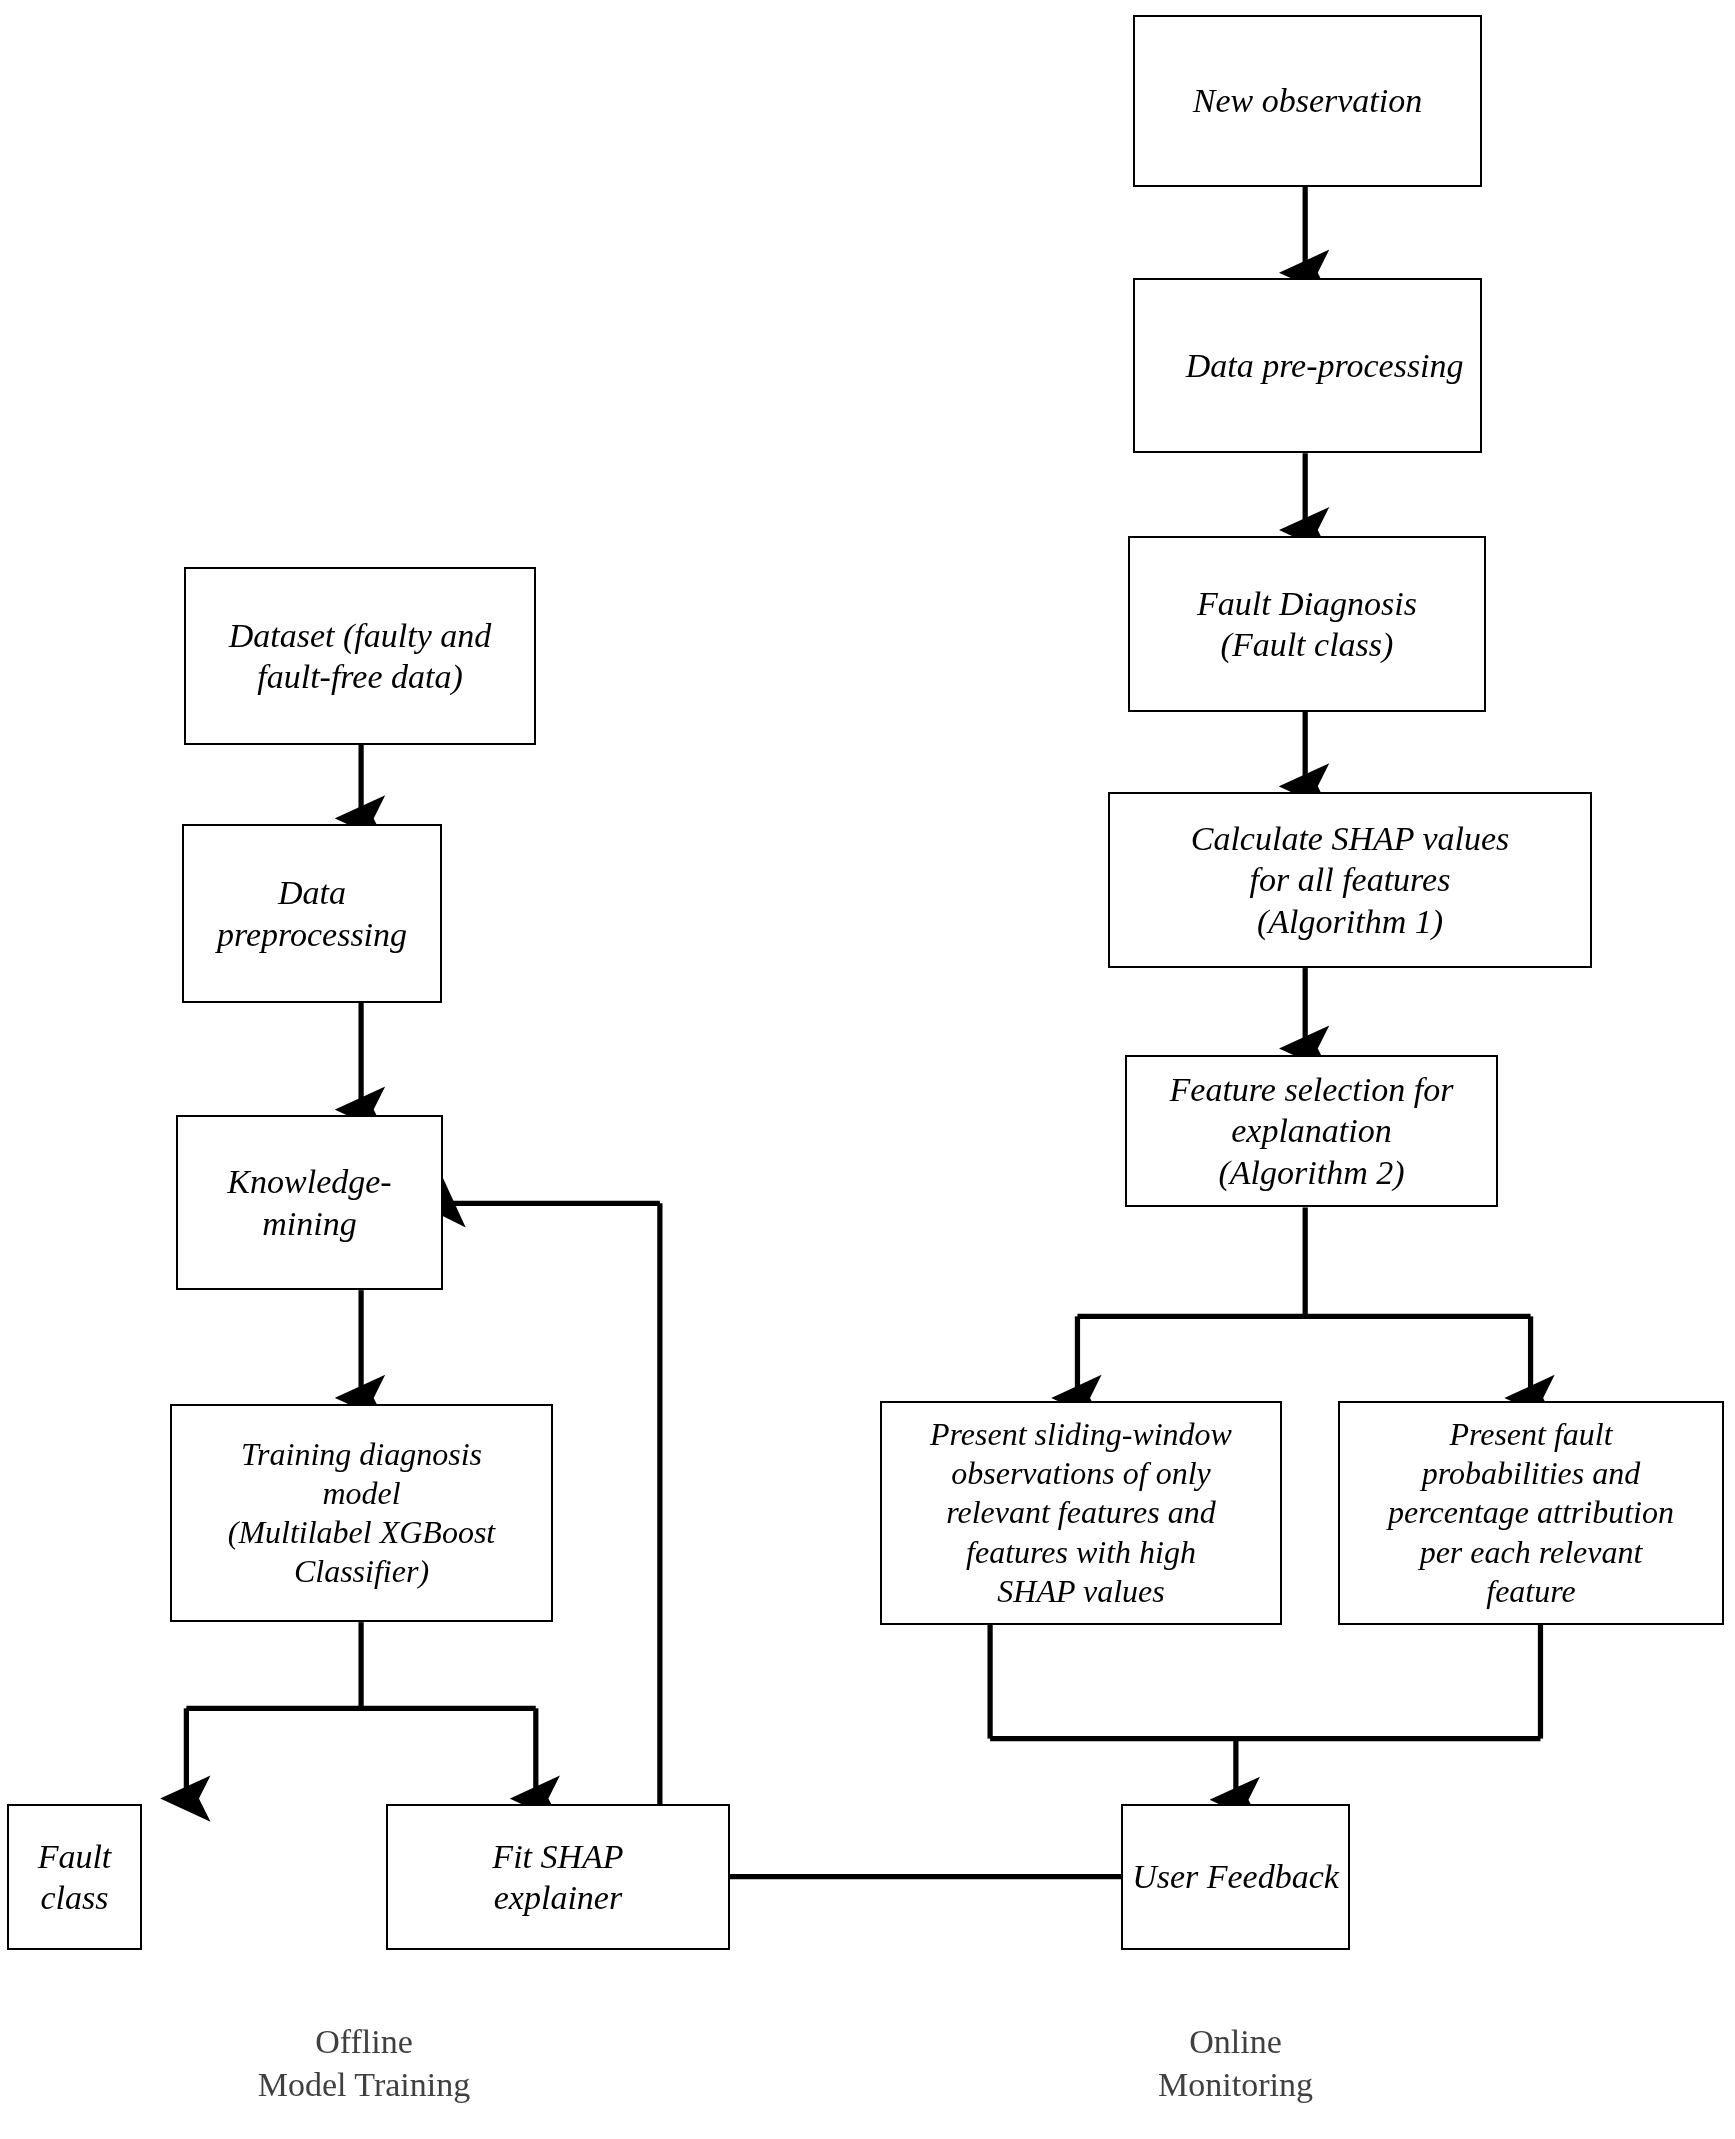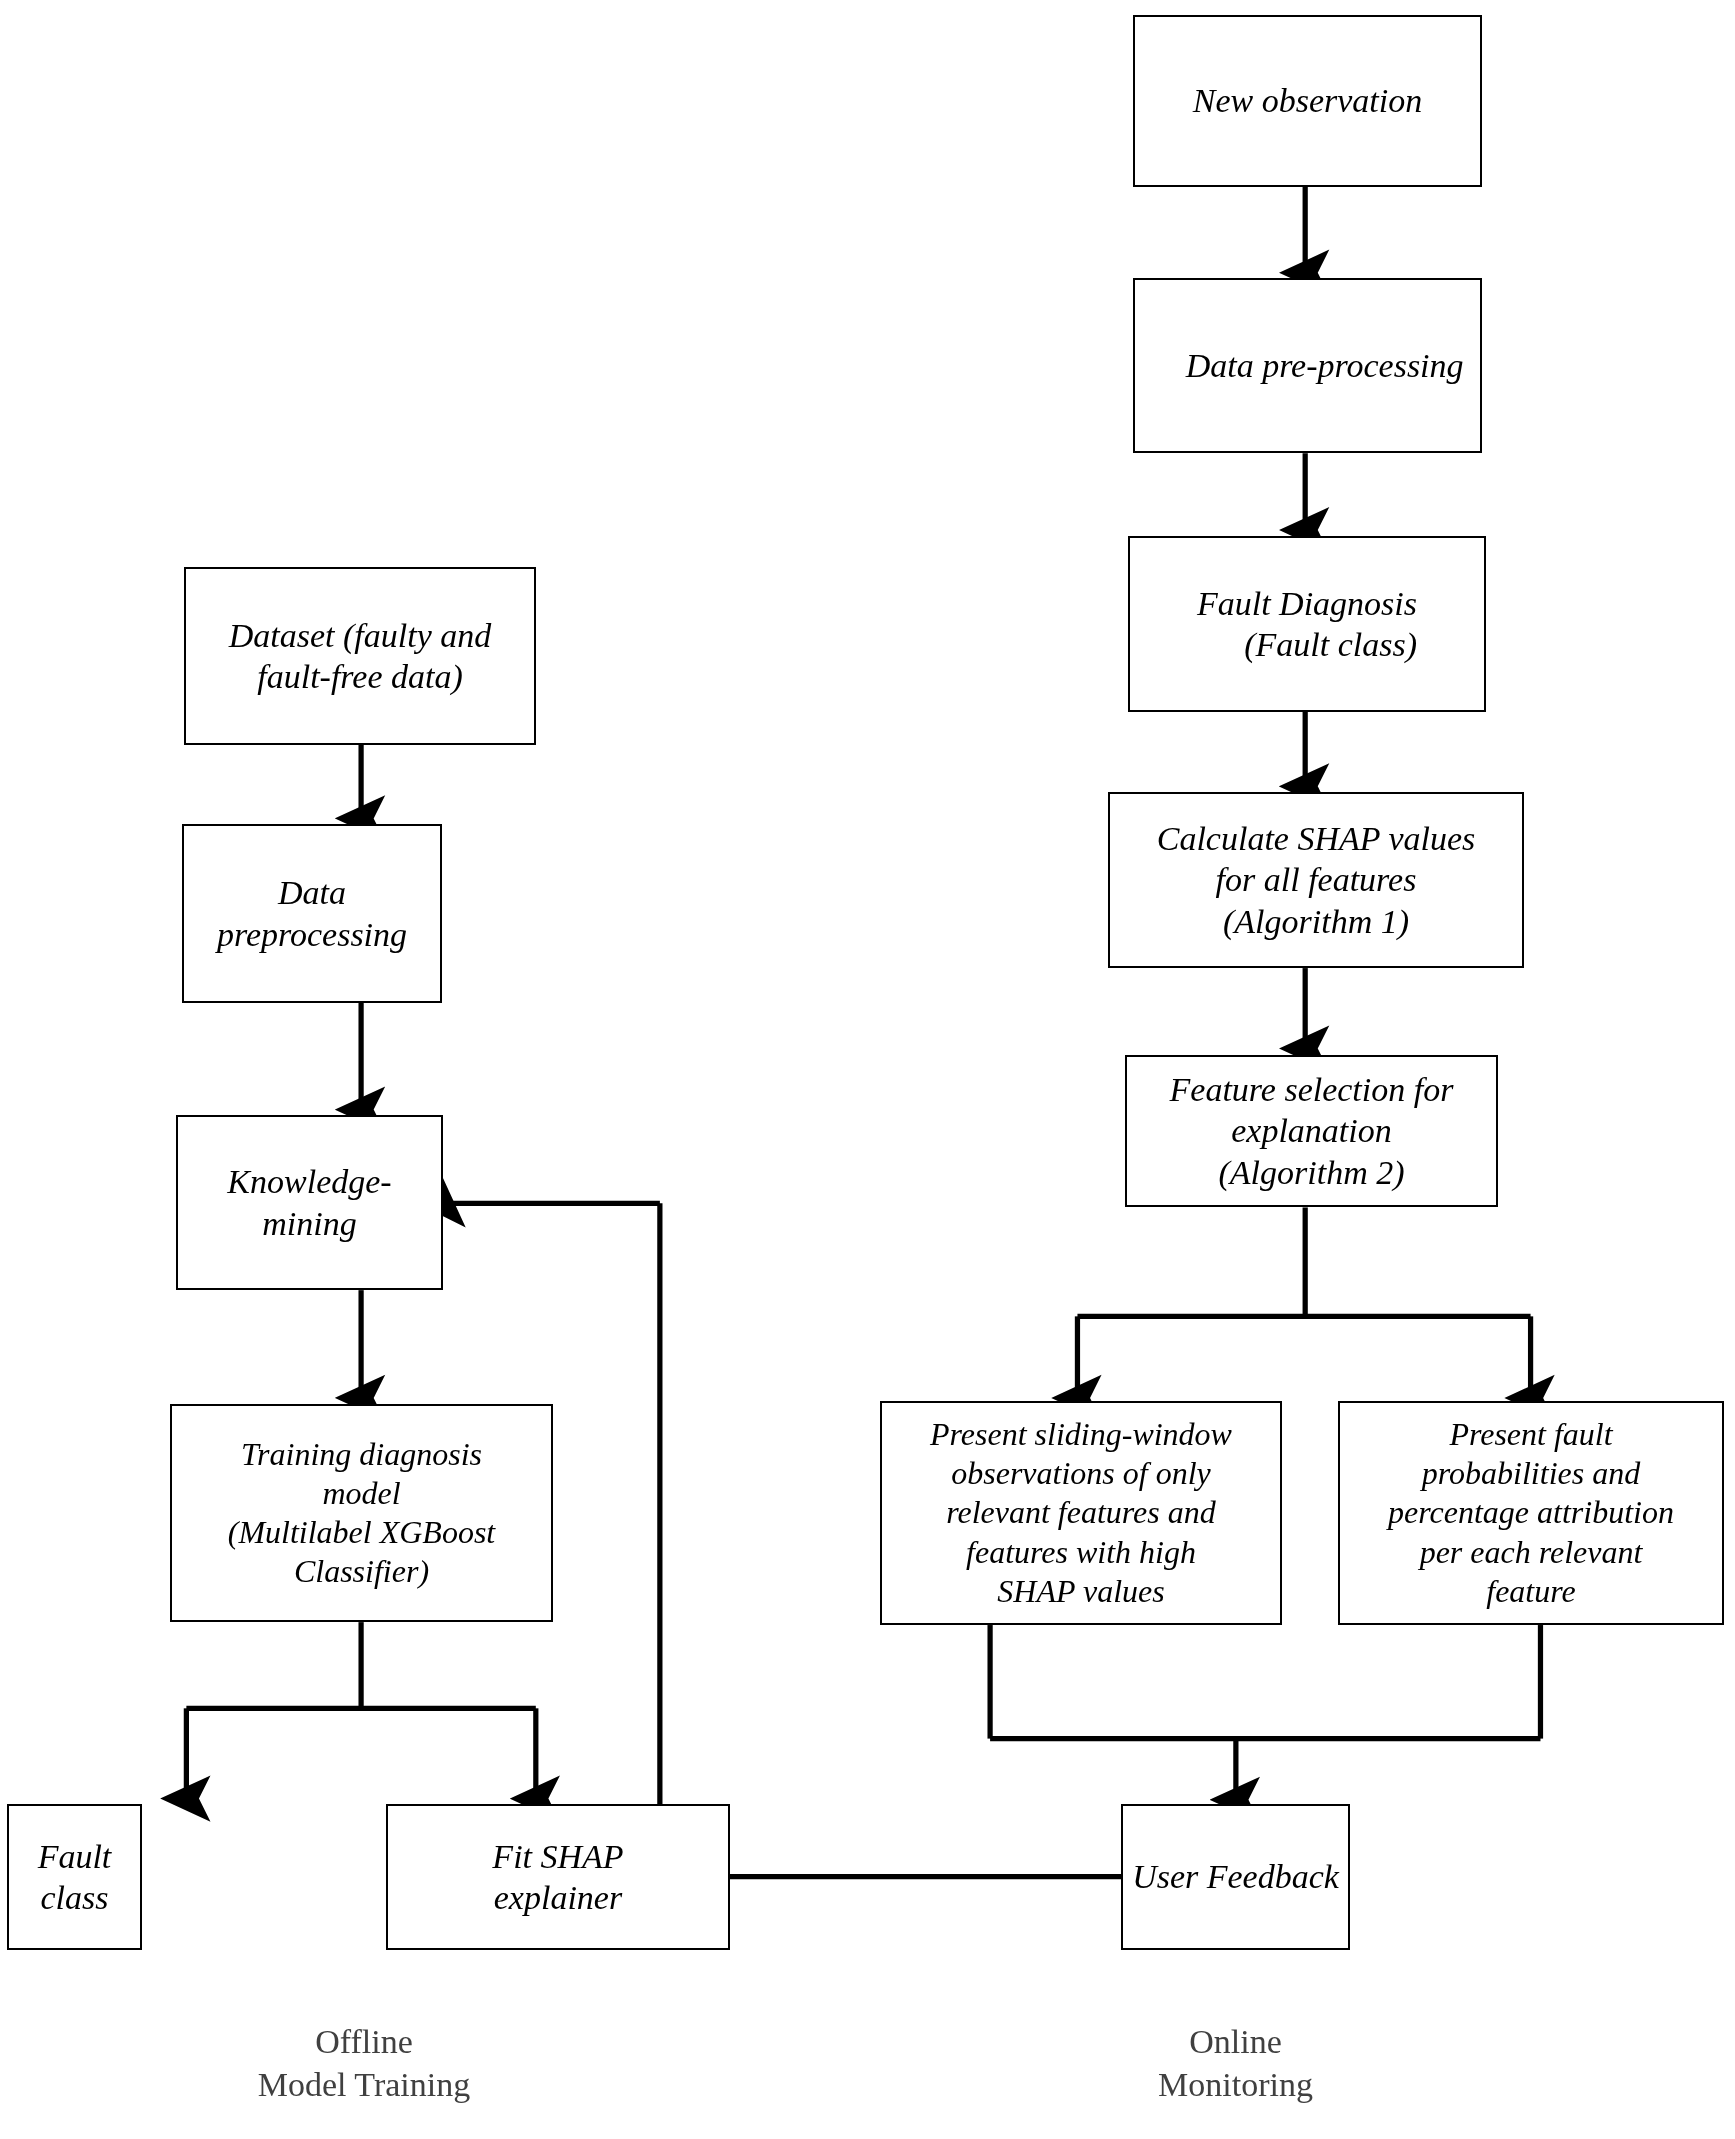--- a/index.html
+++ b/index.html
@@ -93,24 +93,24 @@
       <line x1="320" y1="2933" x2="920" y2="2933"></line>
       <line x1="320" y1="2933" x2="320" y2="3088" marker-end="url(#ah)"></line>
       <line x1="920" y1="2933" x2="920" y2="3088" marker-end="url(#ah)"></line>
     </g>
   </svg>
 
   <div class="node" style="left:1133px; top:14.6px; width:349px; height:172px;">New observation</div>
 
   <div class="node" style="left:1133px; top:278px; width:349px; height:175px;padding-left:40px;">Data pre-processing</div>
 
-  <div class="node" style="left:1128px; top:536px; width:358px; height:176px;text-align:right;">Fault Diagnosis
+  <div class="node" style="left:1128px; top:536px; width:358px; height:176px;">Fault Diagnosis
 (Fault class)</div>
 
-  <div class="node" style="left:1108px; top:792px; width:416px; height:176px;">Calculate SHAP  values
+  <div class="node" style="left:1108px; top:792px; width:484px; height:176px;">Calculate SHAP  values
 for all features
 (Algorithm 1)</div>
 
   <div class="node" style="left:1125px; top:1055px; width:373px; height:152px;">Feature selection for
 explanation
 (Algorithm 2)</div>
 
   <div class="node" style="left:880px; top:1401px; width:402px; height:224px; font-size:32px;">Present sliding-window
 observations of only
 relevant features and

